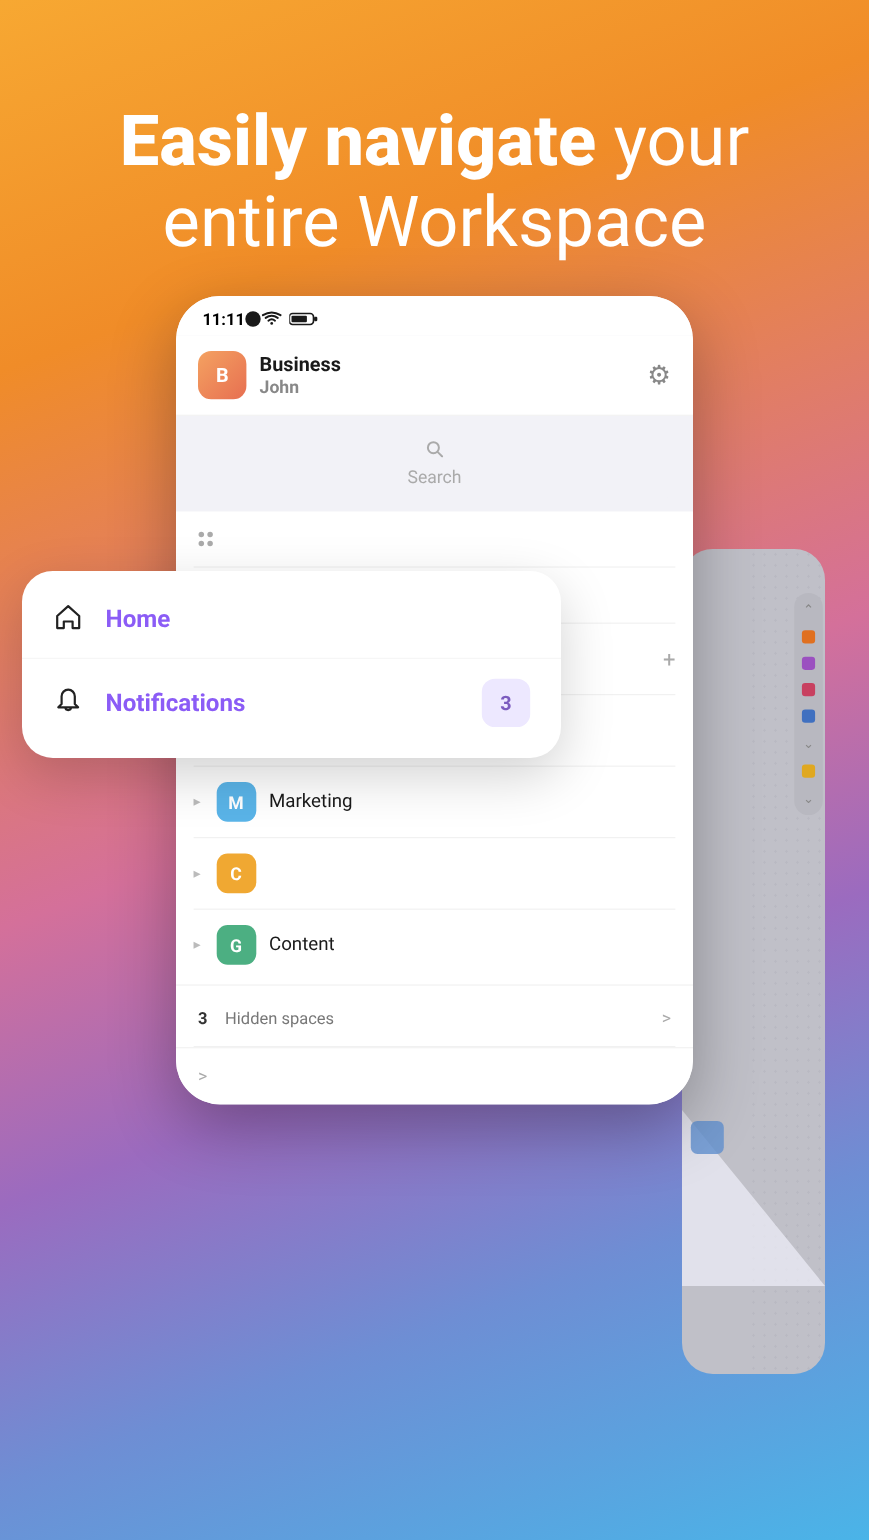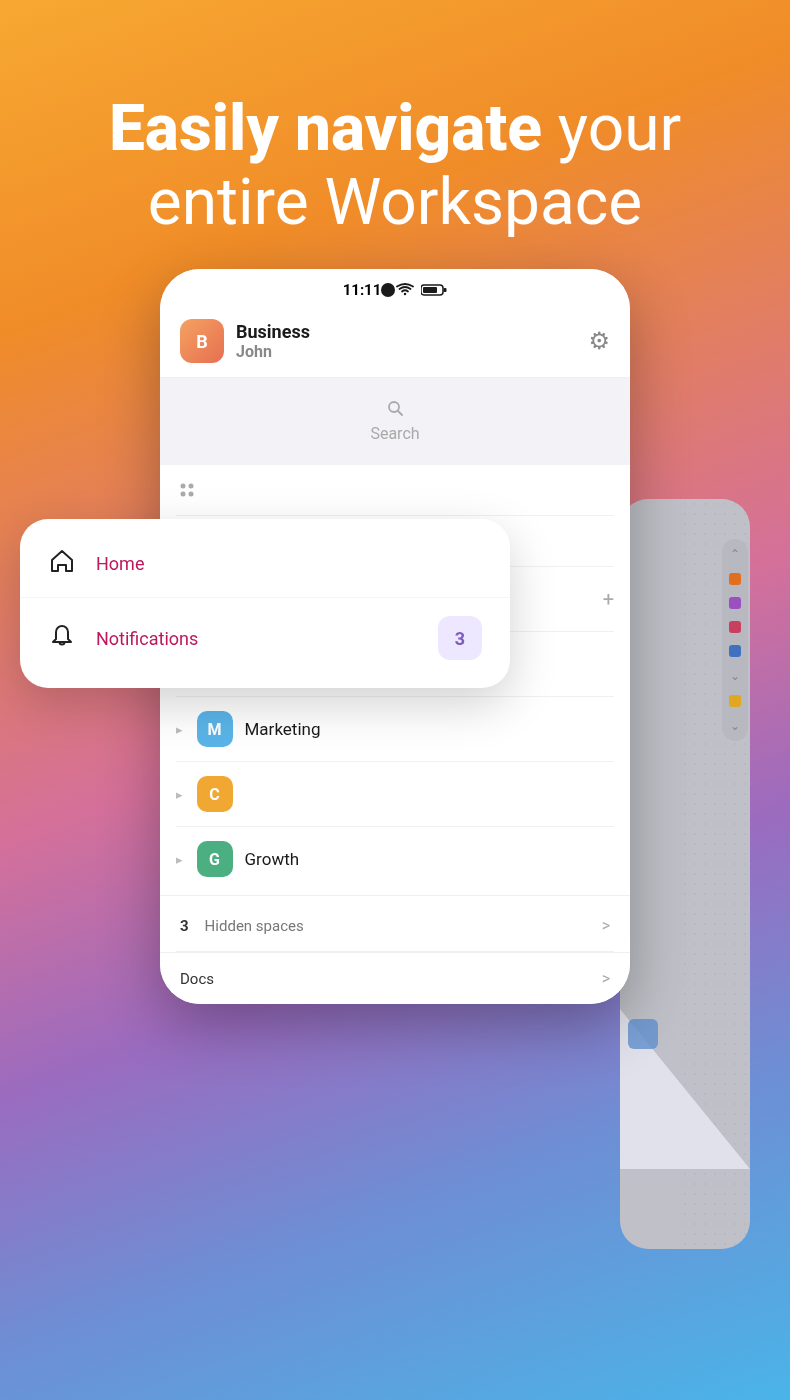--- a/index.html
+++ b/index.html
@@ -34,21 +34,21 @@
       box-shadow: 0 20px 60px rgba(0,0,0,0.3);
       position: relative;
       z-index: 2;
     }
 
     
     .status-bar {
       background: white;
       display: flex;
       align-items: center;
-      justify-content: center;
+      justify-content: flex-start;
       padding: 12px 24px 6px;
       font-size: 15px;
       font-weight: 600;
     }
 
     .status-bar .time {
       font-weight: 700;
     }
 
     .status-bar .camera-dot {
@@ -152,23 +152,23 @@
       border-bottom: 1px solid #f5f5f5;
     }
 
     .nav-icon {
       font-size: 26px;
       color: #333;
       line-height: 1;
     }
 
     .nav-label {
-      font-size: 18px;
-      font-weight: 400;
-      color: #be185d;
+      font-size: 22px;
+      font-weight: 700;
+      color: #8b5cf6;
       flex: 1;
     }
 
     .notification-badge {
       background: #ede8ff;
       color: #7c5cbf;
       font-size: 18px;
       font-weight: 700;
       width: 44px;
       height: 44px;
@@ -453,36 +453,35 @@
         <div class="list-item">
           <span class="chevron">▸</span>
           <div class="item-icon" style="background:#f0a832;">C</div>
         </div>
 
         <div class="divider"></div>
 
         <div class="list-item">
           <span class="chevron">▸</span>
           <div class="item-icon" style="background:#4caf82;">G</div>
-          <span class="item-label">Growth</span>
+          <span class="item-label">Content</span>
         </div>
 
         <div class="divider" style="margin: 4px 0;"></div>
 
         <div class="hidden-spaces">
           <span class="count">3</span>
           <span style="width:4px;"></span>
           <span class="label">Hidden spaces</span>
           <span class="chevron-right">&gt;</span>
         </div>
 
         <div class="divider"></div>
 
         <div class="docs-row">
-          <span class="label">Docs</span>
           <span class="chevron-right">&gt;</span>
         </div>
 
       </div>
     </div>
   </div>
 
   <div class="floating-card">
 
     <div class="nav-item">

